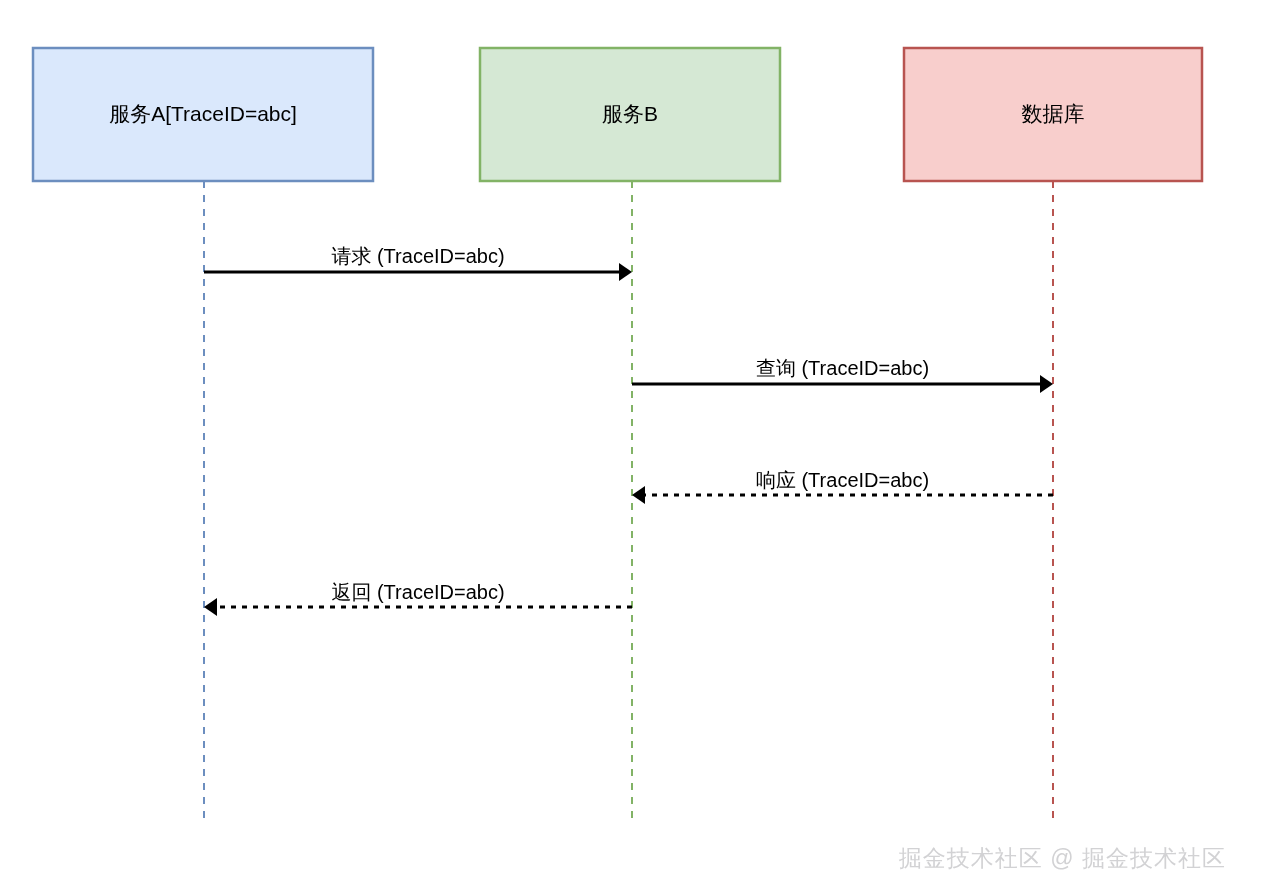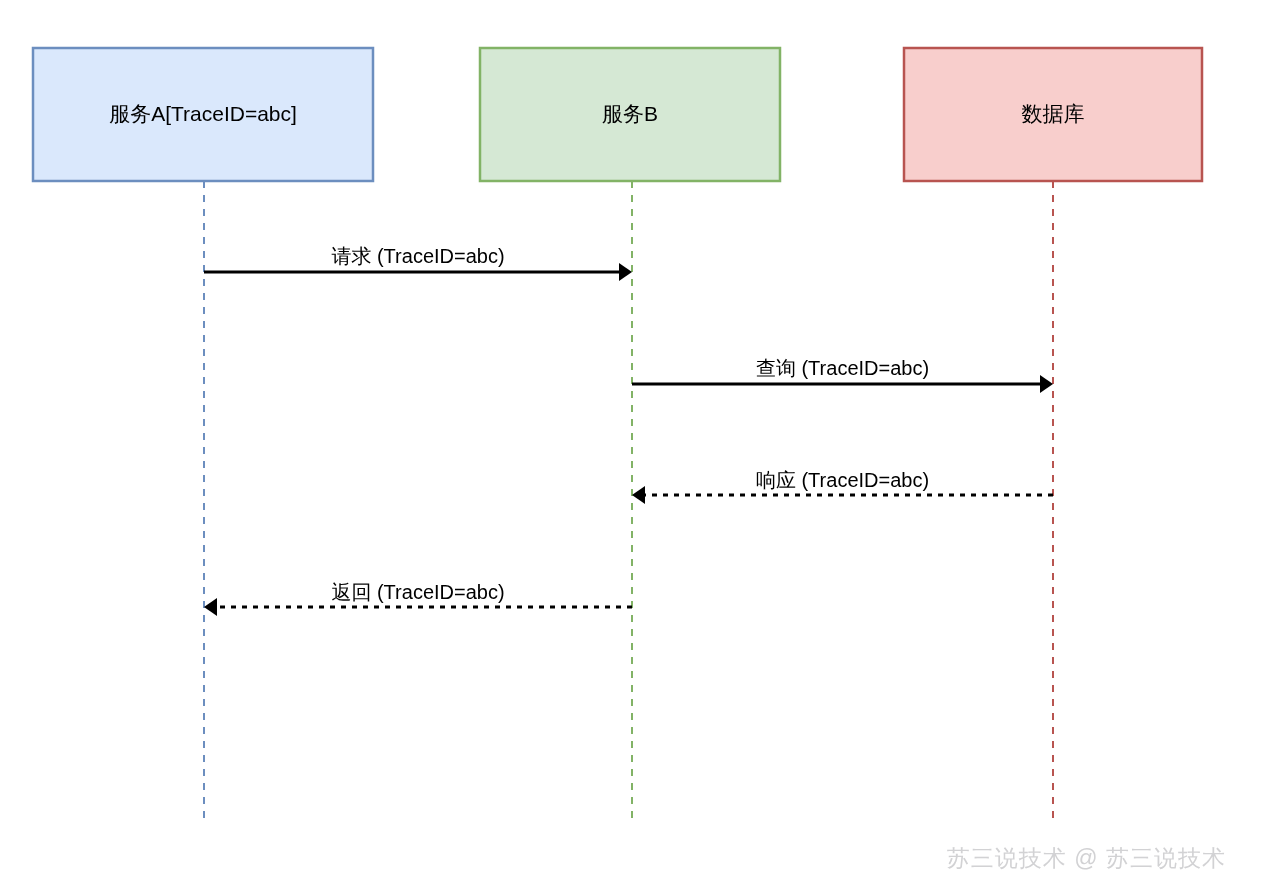--- a/index.html
+++ b/index.html
@@ -100,15 +100,15 @@
           <text x="842.5" y="487" class="message-label">响应 (TraceID=abc)</text>
         </g>
         <g>
           <line x1="632" y1="607" x2="217" y2="607" stroke="#000000" stroke-width="3" stroke-dasharray="5 6"></line>
           <path d="M217,598 L204,607 L217,616 Z" fill="#000000"></path>
           <text x="418" y="599" class="message-label">返回 (TraceID=abc)</text>
         </g>
       </g>
   </svg>
 
-  <div class="watermark-text">苏三说技术 @ 苏三说技术</div>
+  <div class="watermark-text">掘金技术社区 @ 掘金技术社区</div>
 
 </div>
 
 </body></html>

